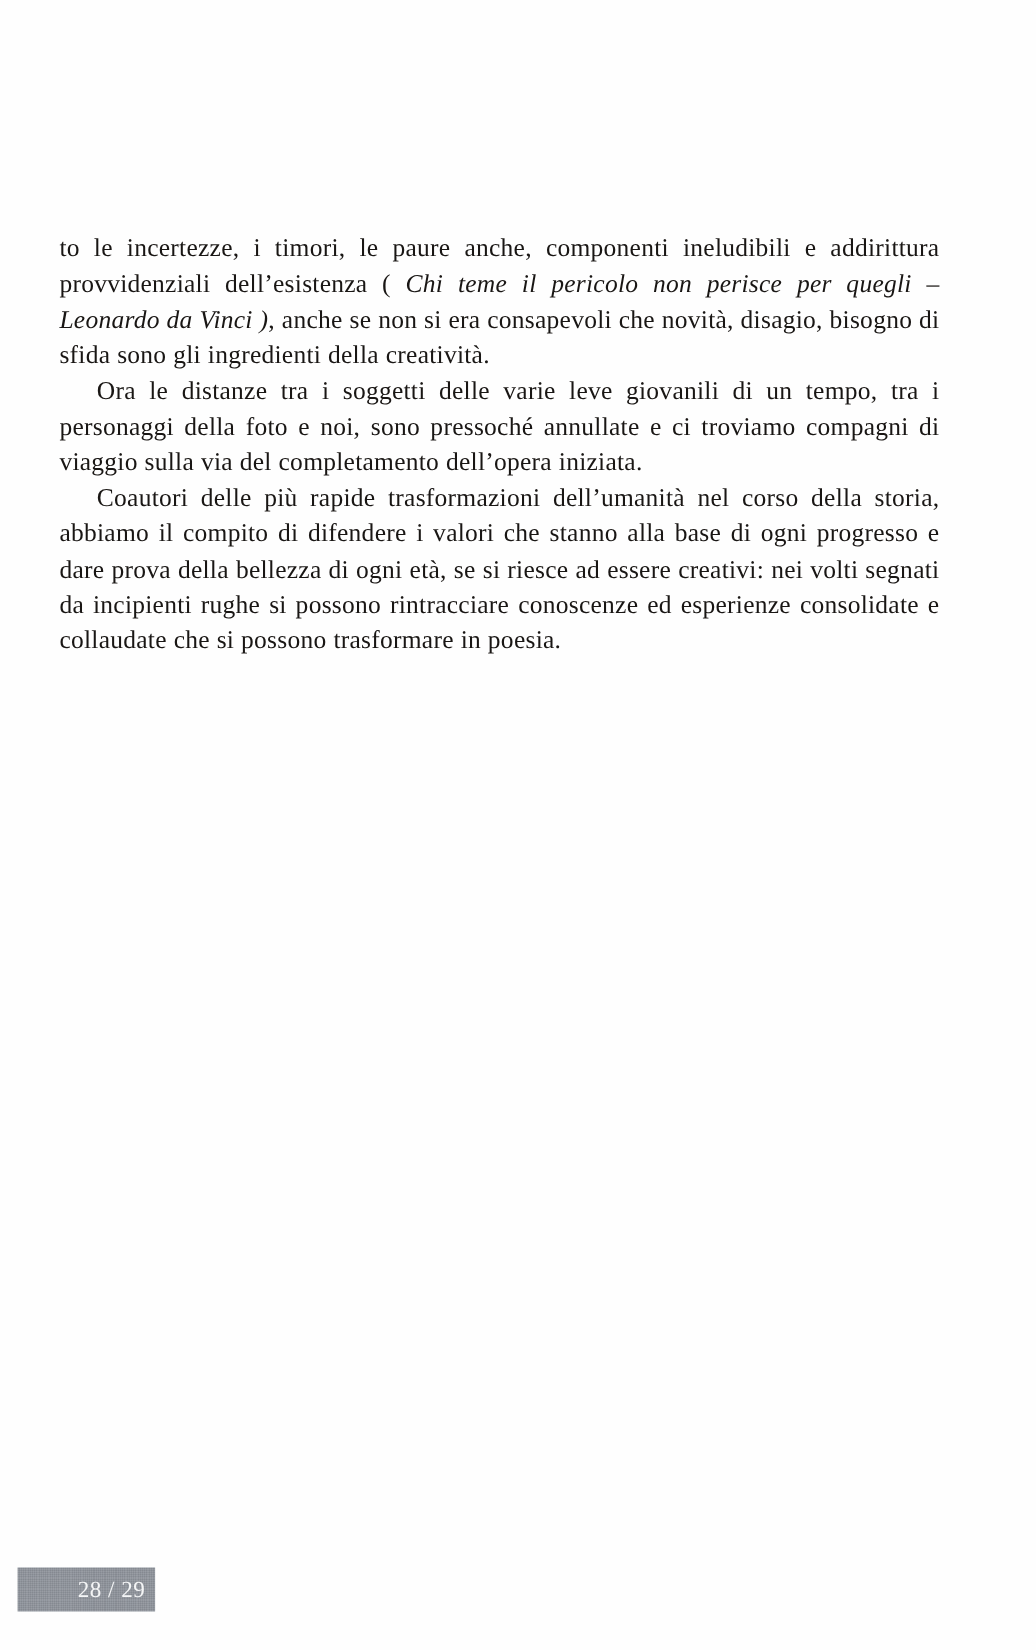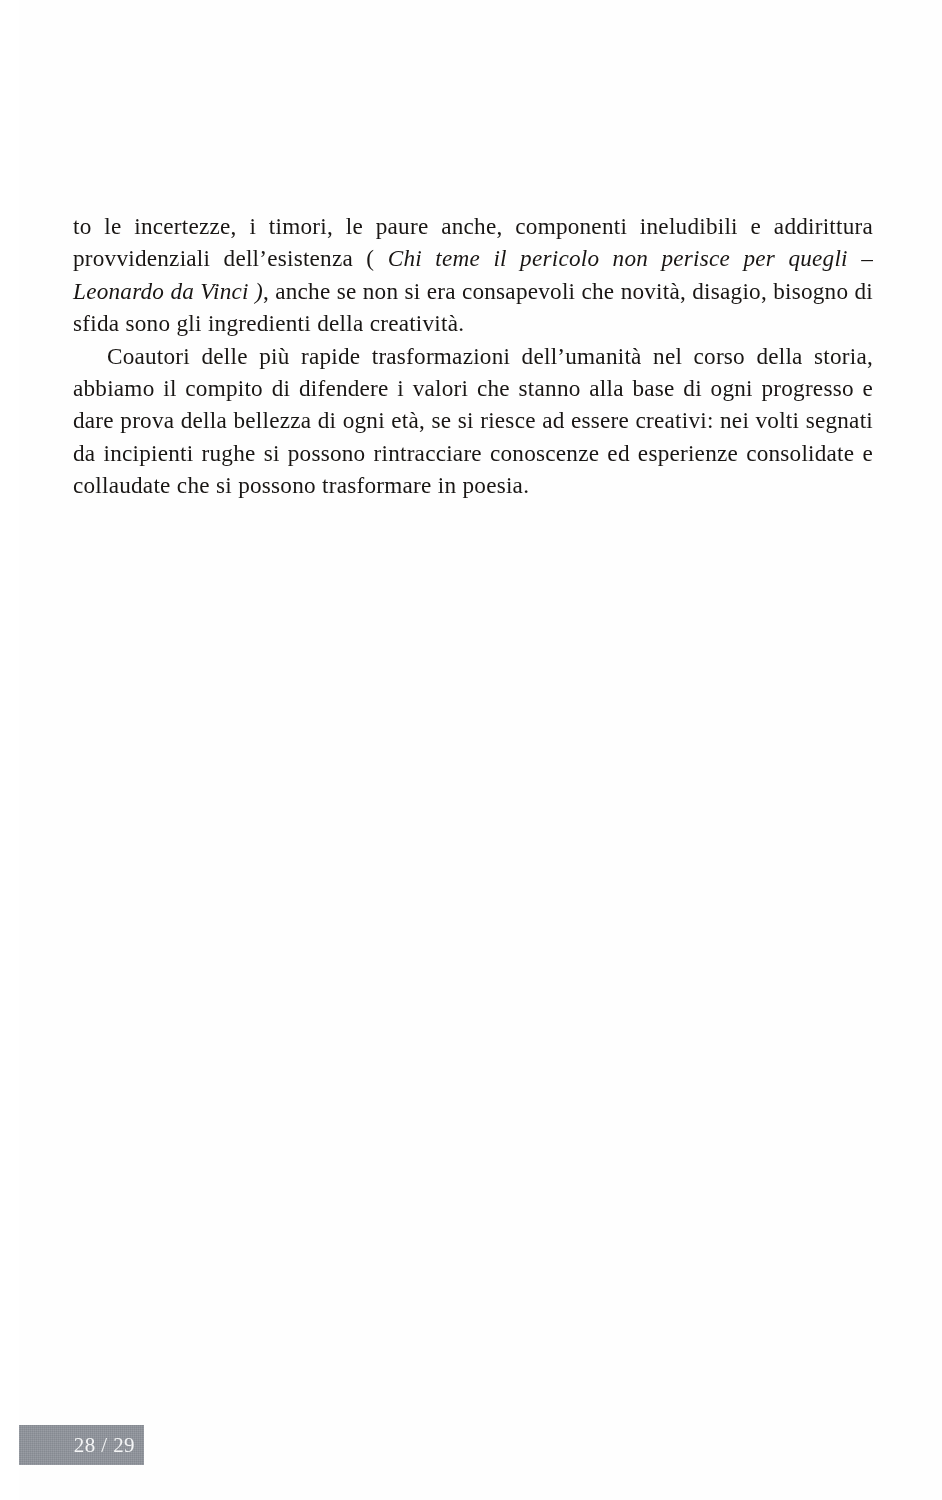--- a/index.html
+++ b/index.html
@@ -12,21 +12,20 @@
     background: #ffffff;
     font-family: "Liberation Serif", "DejaVu Serif", serif;
     position: relative;
     overflow: hidden;
   }
 
   .page {
     position: absolute;
     inset: 0;
     background: #fefefe;
-    margin-left: 19px;
   }
 
   .text-block {
     position: absolute;
     left: 54px;
     top: 210px;
     width: 800px;
   }
 
   .para {
@@ -49,21 +48,21 @@
   .para.indented {
     text-indent: 34px;
   }
 
   .quote-italic {
     font-style: italic;
   }
 
   .footer-bar {
     position: absolute;
-    left: 0;
+    left: 16px;
     top: 1425px;
     width: 125px;
     height: 40px;
     background: #8e939b;
     background-image:
       repeating-linear-gradient(0deg, rgba(255,255,255,0.045) 0px, rgba(255,255,255,0.045) 1px, rgba(0,0,0,0.035) 1px, rgba(0,0,0,0.035) 2px),
       repeating-linear-gradient(90deg, rgba(255,255,255,0.05) 0px, rgba(255,255,255,0.05) 1px, rgba(0,0,0,0.03) 1px, rgba(0,0,0,0.03) 2px);
     display: flex;
     align-items: center;
     justify-content: flex-end;
@@ -81,20 +80,21 @@
 </head>
 <body>
 
 <div class="page">
 
   <div class="text-block">
 
     <p class="para continuation"><span>to le incertezze, i timori, le paure anche, componenti ineludibili e addirittura provvidenziali dell’esistenza ( </span><span class="quote-italic">Chi teme il pericolo non perisce per quegli – Leonardo da Vinci )</span><span>, anche se non si era consapevoli che novità, disagio, bisogno di sfida sono gli ingredienti della creatività.</span></p>
 
 
+    <p class="para indented">Ora le distanze tra i soggetti delle varie leve giovanili di un tempo, tra i personaggi della foto e noi, sono pressoché annullate e ci troviamo compagni di viaggio sulla via del completamento dell’opera iniziata.</p>
 
     <p class="para indented">Coautori delle più rapide trasformazioni dell’umanità nel corso della storia, abbiamo il compito di difendere i valori che stanno alla base di ogni progresso e dare prova della bellezza di ogni età, se si riesce ad essere creativi: nei volti segnati da incipienti rughe si possono rintracciare conoscenze ed esperienze consolidate e collaudate che si possono trasformare in poesia.</p>
 
   </div>
 
   <div class="footer-bar">
     <span class="footer-label">28 / 29</span>
   </div>
 
 </div>

